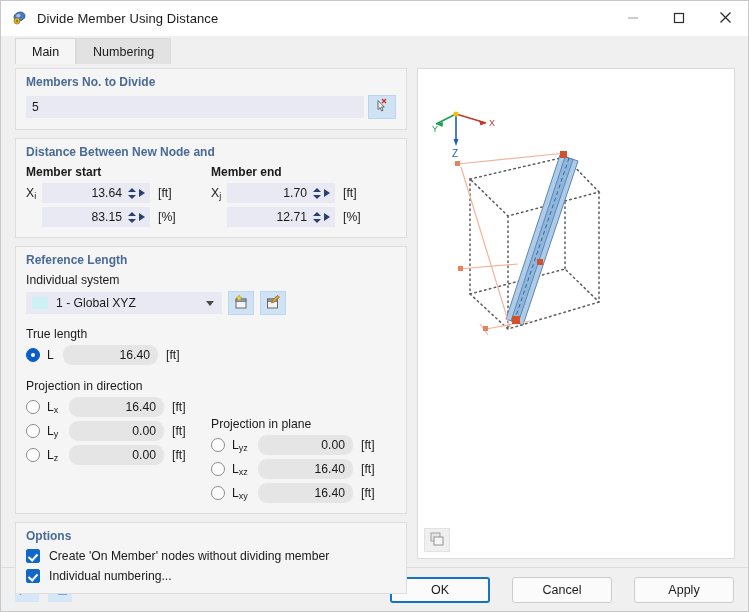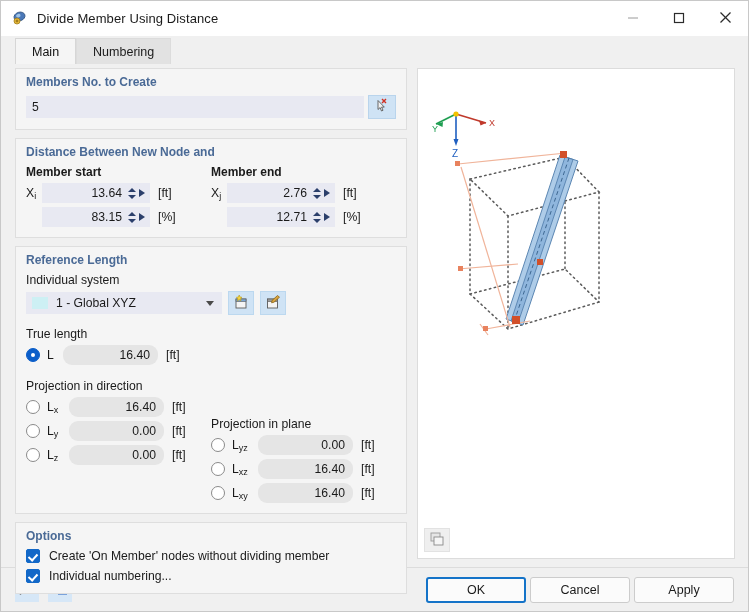--- a/index.html
+++ b/index.html
@@ -343,21 +343,21 @@
     background: #d6e7f7;
     display: flex;
     align-items: center;
     justify-content: center;
     margin-right: 9px;
     flex: 0 0 auto;
   }
   .foot-buttons {
     margin-left: auto;
     display: flex;
-    gap: 4px;
+    gap: 22px;
   }
   .btn {
     width: 100px;
     height: 26px;
     line-height: 24px;
     text-align: center;
     font-size: 12.5px;
     background: #fbfbfb;
     border: 1px solid #cccccc;
     border-radius: 3px;
@@ -439,21 +439,21 @@
   <div class="tabstrip">
     <div class="tab selected">Main</div>
     <div class="tab">Numbering</div>
   </div>
 
   <div class="content">
 
     <div class="left-col">
 
       <div class="group">
-        <div class="group-title">Members No. to Create</div>
+        <div class="group-title">Members No. to Divide</div>
         <div class="row">
           <div class="text-input" style="width:338px;" placeholder="">5</div>
           <div class="pick-btn">
             <span>
               <svg width="16" height="16" viewBox="0 0 16 16">
                 <path d="M4 2.5 L4 11.5 L6.1 9.6 L7.5 13 L9 12.3 L7.6 9.1 L10.3 9.1 Z" fill="#f0f0f0" stroke="#5a5a5a" stroke-width="0.9"></path>
                 <path d="M8 1 L12 5 M12 1 L8 5" stroke="#d03022" stroke-width="1.4"></path>
               </svg>
             </span>
           </div>
@@ -490,21 +490,21 @@
               </div>
               <div class="unit">[%]</div>
             </div>
           </div>
 
           <div style="width:196px;">
             <div class="sub-label">Member end</div>
             <div class="row" style="margin-bottom:4px;">
               <div class="var-label"><span>X</span><sub>j</sub></div>
               <div class="num-input" style="width:108px;">
-                <span class="val">2.76</span>
+                <span class="val">1.70</span>
                 <span class="spin">
                     <span class="up"></span>
                     <span class="dn"></span>
                   </span>
                 <span class="play"></span>
               </div>
               <div class="unit">[ft]</div>
             </div>
             <div class="row">
               <div class="var-label"></div>

